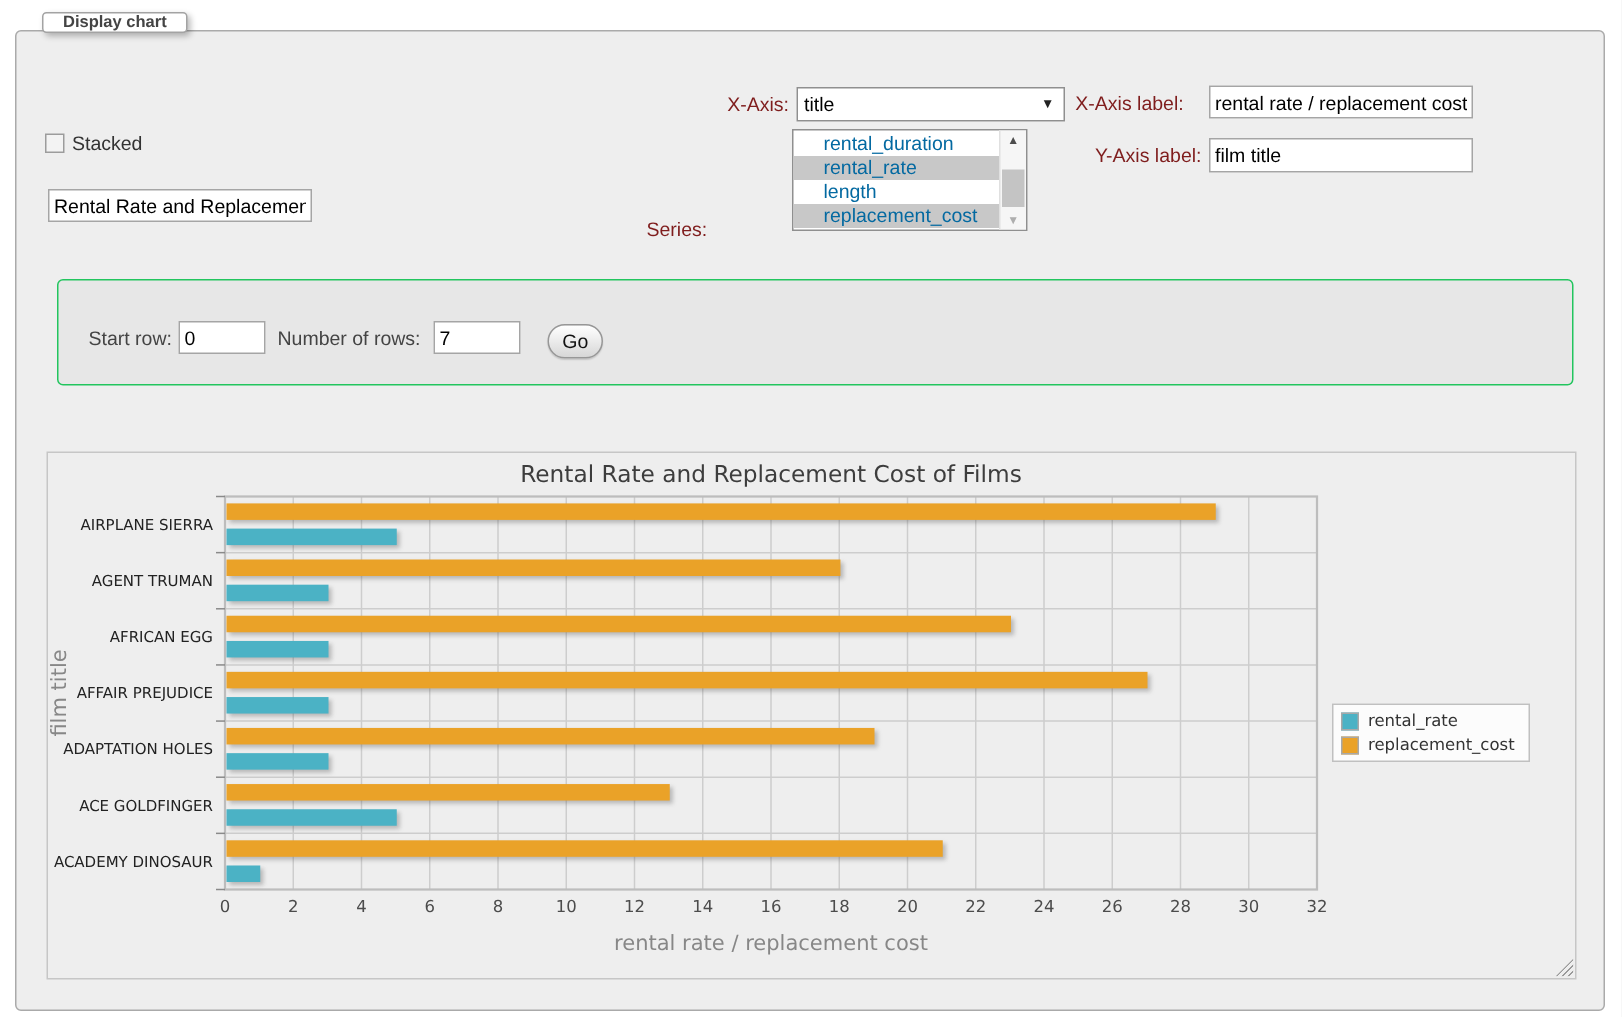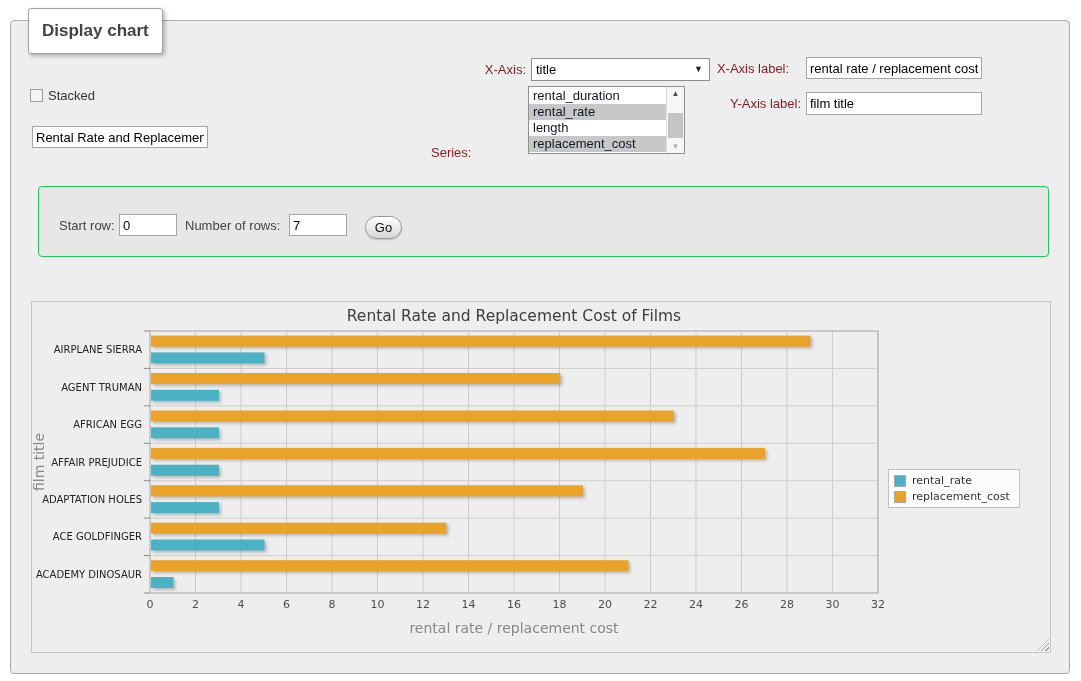--- a/index.html
+++ b/index.html
@@ -2,21 +2,21 @@
 <html><head>
 <meta charset="utf-8">
 <style>
   html,body{margin:0;padding:0}
   body{width:1081px;height:681px;background:#fff;position:relative;overflow:hidden;
        font-family:"Liberation Sans",sans-serif;font-size:13px;color:#333}
 
   .panel{position:absolute;left:10px;top:20px;width:1058px;height:652px;
          background:#eeeeee;border:1px solid #aaa;border-radius:4px}
   .panel-legend{position:absolute;left:17px;top:-13px;background:#fff;border:1px solid #a3a3a3;
-         border-radius:3px;padding:12px 13px;font-weight:bold;color:#444;font-size:17px;
+         border-radius:3px;padding:0 13px;font-weight:bold;color:#444;font-size:11px;
          box-shadow:2px 2px 4px rgba(0,0,0,.28);z-index:5}
 
   .radio-row{position:absolute;left:19px;top:35px;display:flex;align-items:center;gap:10px;height:15px}
   .radio-item{display:flex;align-items:center;gap:4px}
   .radio{width:13px;height:13px;border:1px solid #8d8d8d;border-radius:50%;background:#fdfdfd;
          box-sizing:border-box;position:relative;flex:0 0 auto}
   .radio.checked::after{content:"";position:absolute;left:3px;top:3px;width:5px;height:5px;
          border-radius:50%;background:#3a3a3a}
   .check-row{position:absolute;left:19px;top:67px;display:flex;align-items:center;gap:5px;height:14px}
   .checkbox{width:13px;height:13px;border:1px solid #9c9c9c;background:#f3f3f3;box-sizing:border-box;flex:0 0 auto}
@@ -34,21 +34,21 @@
   .yal-lbl{left:694px;top:75px;width:96px;text-align:right}
 
   .select{position:absolute;left:520px;top:37px;width:179px;height:23px;background:#fff;
          border:1px solid #8f8f8f;box-sizing:border-box;display:flex;align-items:center;
          justify-content:space-between;padding:0 6px 0 4px;color:#000}
   .select-arrow{font-size:9px;color:#222;line-height:1}
 
   .listbox{position:absolute;left:517px;top:65px;width:157px;height:68px;background:#fff;
          border:1px solid #8f8f8f;box-sizing:border-box;display:flex}
   .listbox-options{flex:1;overflow:hidden;padding-top:1px}
-  .opt{height:16px;line-height:16px;padding-left:4px;color:#0f172a;white-space:nowrap;overflow:hidden}
+  .opt{height:16px;line-height:16px;padding-left:20px;color:#0369a1;white-space:nowrap;overflow:hidden}
   .opt.selected{background:#c8c8c8}
   .sb{width:17px;border-left:1px solid #e0e0e0;background:#f6f6f6;position:relative;flex:0 0 auto}
   .sb-btn{height:13px;font-size:8px;text-align:center;line-height:13px;color:#4d4d4d}
   .sb-btn.down{position:absolute;bottom:0;left:0;right:0;color:#aeaeae}
   .sb-thumb{position:absolute;top:26px;left:1px;right:1px;height:25px;background:#c4c4c4}
 
   .rows-panel{position:absolute;left:27px;top:165px;width:1011px;height:71px;background:#e7e7e7;
          border:1px solid #22c55e;border-radius:4px;box-sizing:border-box}
   .rows-panel .lbl{color:#444}
   .start-row-lbl{left:20px;top:31px}

